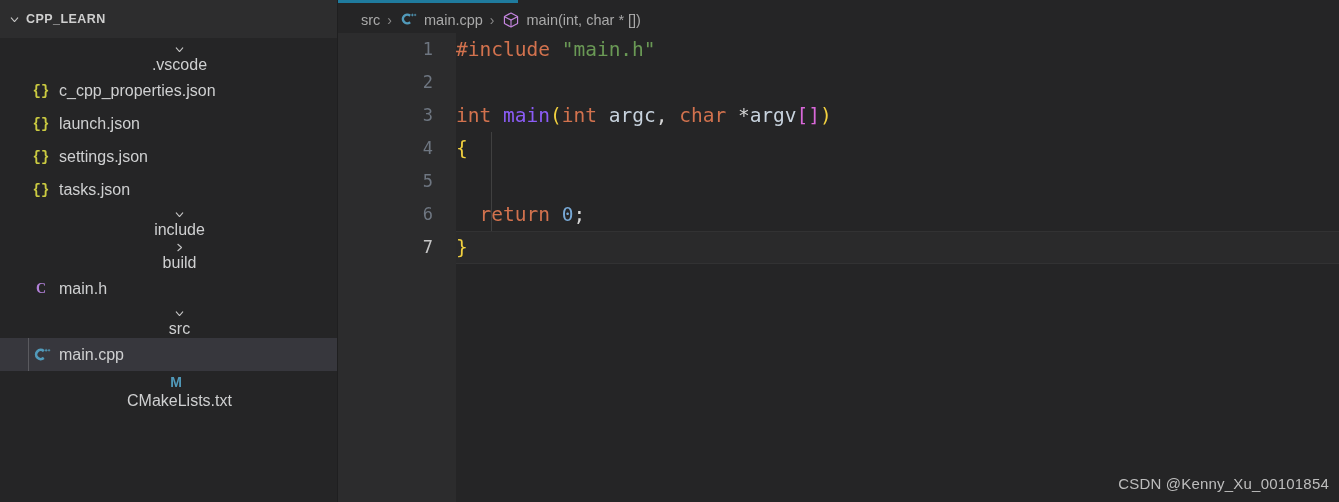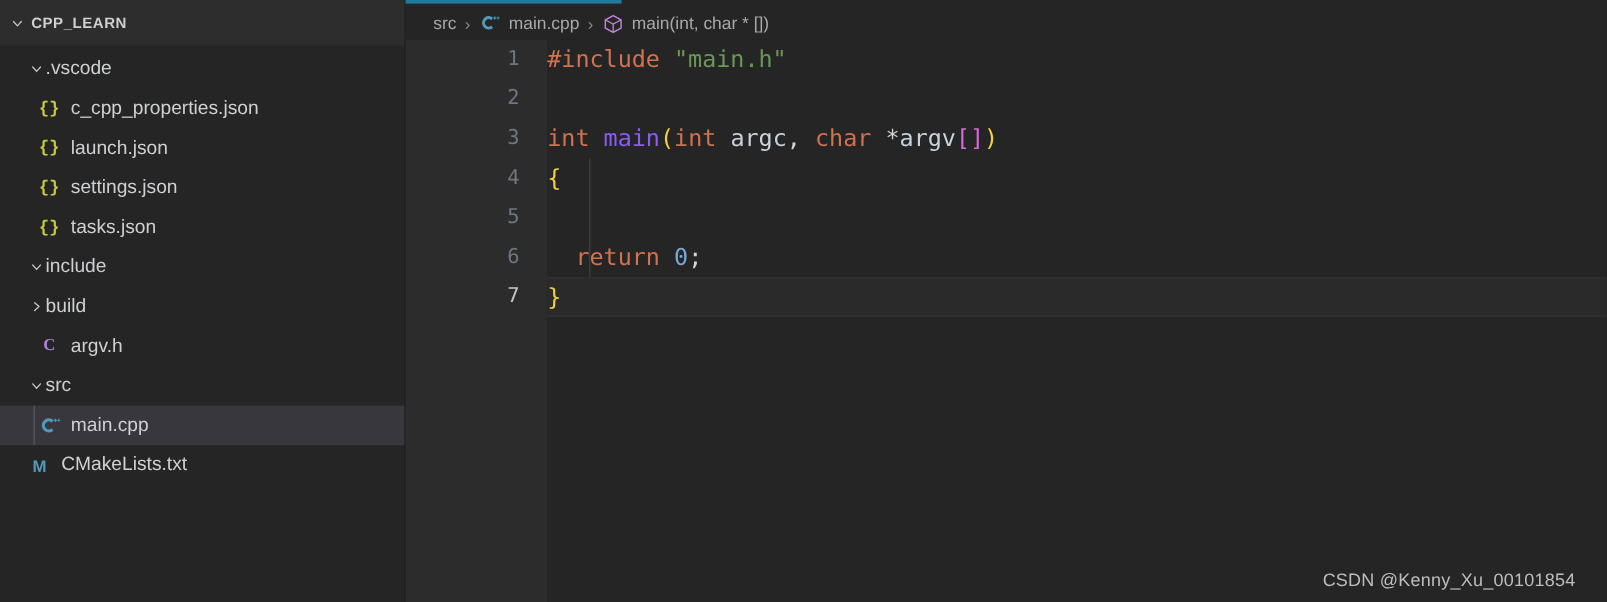--- a/index.html
+++ b/index.html
@@ -57,21 +57,21 @@
     position:absolute; left:28px; top:0; bottom:0;
     width:1px; background:#5a5a5f;
   }
   .row .ficon {
     width:22px; flex:0 0 22px;
     display:inline-flex; align-items:center; justify-content:center;
     font-size:14px; font-weight:bold;
     margin-right:7px;
   }
   .row .label { line-height:1; }
-  .ind-1 { padding-left:22px; }
+  .ind-1 { padding-left:22px;flex-direction:column; }
   .ind-2 { padding-left:30px; }
 
   .ic-json  { color:#cbcb41; font-family:"Liberation Mono", monospace; font-size:15px; font-weight:normal;}
   .ic-c     { color:#b180d7; font-family:"Liberation Serif", serif; font-size:17px; }
   .ic-m     { color:#519aba; font-family:"Liberation Sans", sans-serif; font-size:16px; }
 
   .cppicon { position:relative; width:19px; height:19px; display:inline-block; }
   .cppicon svg { display:block; }
 
   
@@ -158,21 +158,21 @@
   .t-var   { color:#c8d3de; }
   .t-kw    { color:#d2724e; }
   .t-num   { color:#78a9d6; }
   .t-p1    { color:#f2d13f; }
   .t-p2    { color:#d968d9; }
   .t-punc  { color:#d4d4d4; }
   .t-brace { color:#f2d13f; }
 
   .watermark {
     position:absolute;
-    right:26px; bottom:10px;
+    right:10px; bottom:10px;
     color:#bdbdbd;
     font-size:15px;
     letter-spacing:.2px;
     font-family:"Liberation Sans", sans-serif;
     margin-top:12px;
   }
 </style>
 </head>
 <body>
 
@@ -225,21 +225,21 @@
         <div class="row ind-1">
           <span class="twisty">
             <svg width="13" height="13" viewBox="0 0 16 16">
               <path d="M6 4 L10.5 8 L6 12" fill="none" stroke="currentColor" stroke-width="1.35" stroke-linecap="round" stroke-linejoin="round"></path>
             </svg>
           </span>
           <span class="label">build</span>
         </div>
         <div class="row ind-2">
           <span class="ficon ic-c">C</span>
-          <span class="label">argv.h</span>
+          <span class="label">main.h</span>
         </div>
         <div class="row ind-1">
           <span class="twisty">
             <svg width="13" height="13" viewBox="0 0 16 16">
               <path d="M4 6 L8 10.5 L12 6" fill="none" stroke="currentColor" stroke-width="1.35" stroke-linecap="round" stroke-linejoin="round"></path>
             </svg>
           </span>
           <span class="label">src</span>
         </div>
         <div class="row ind-2 selected">

